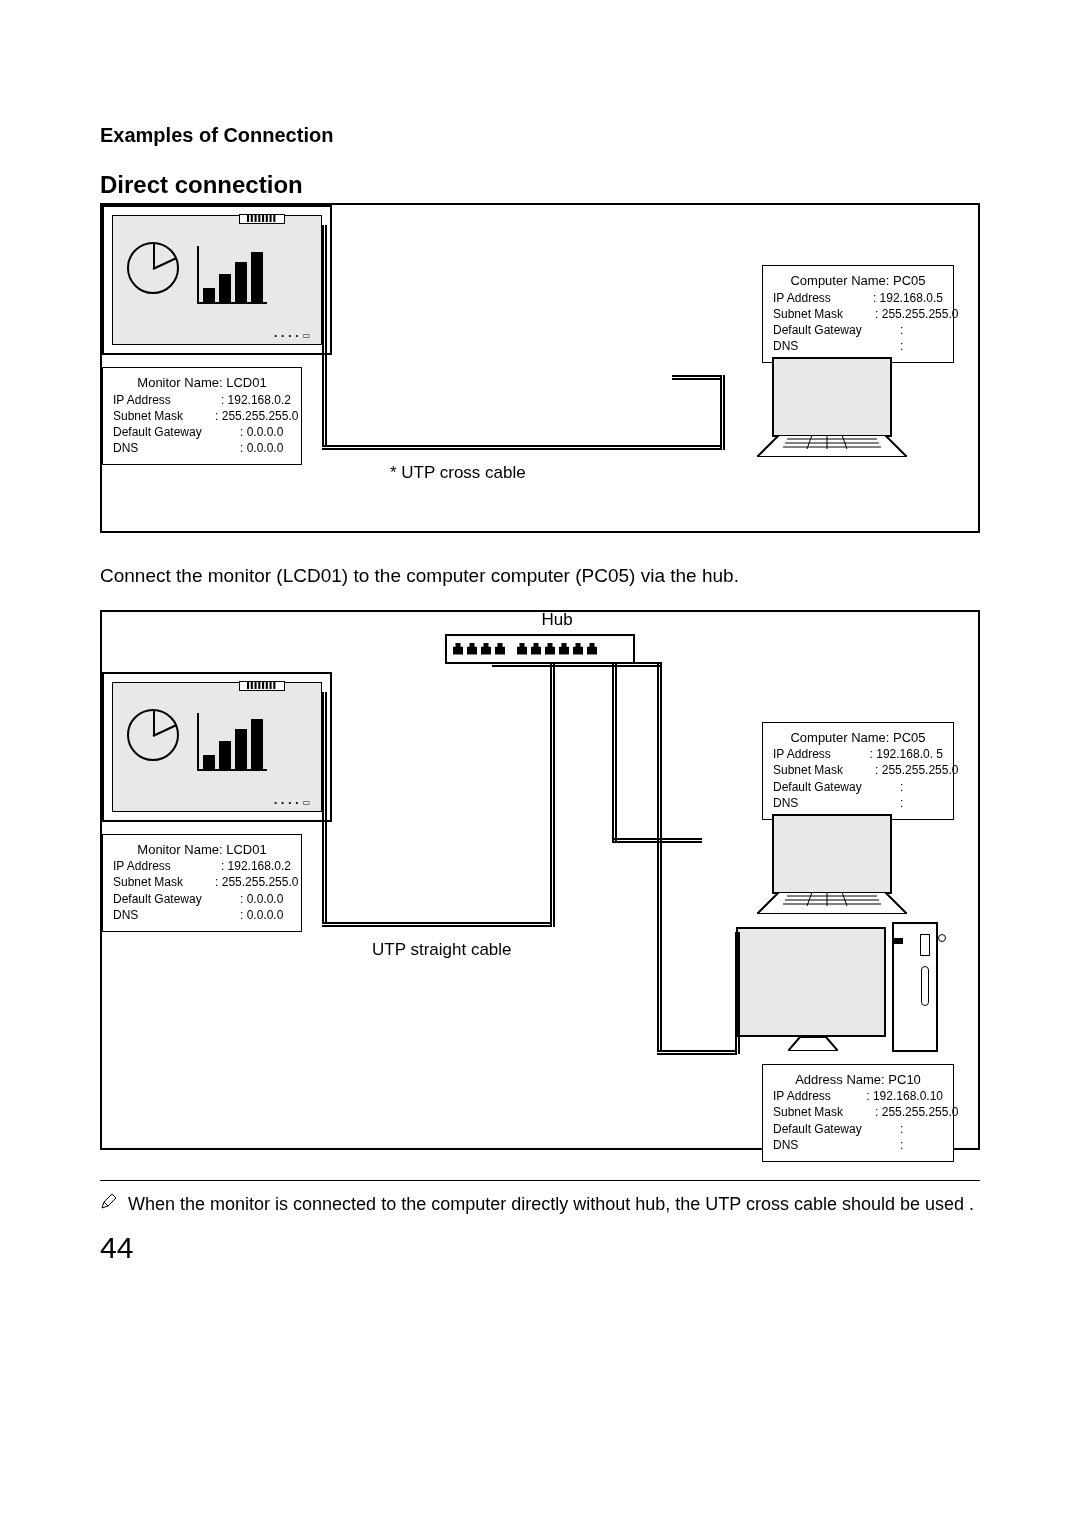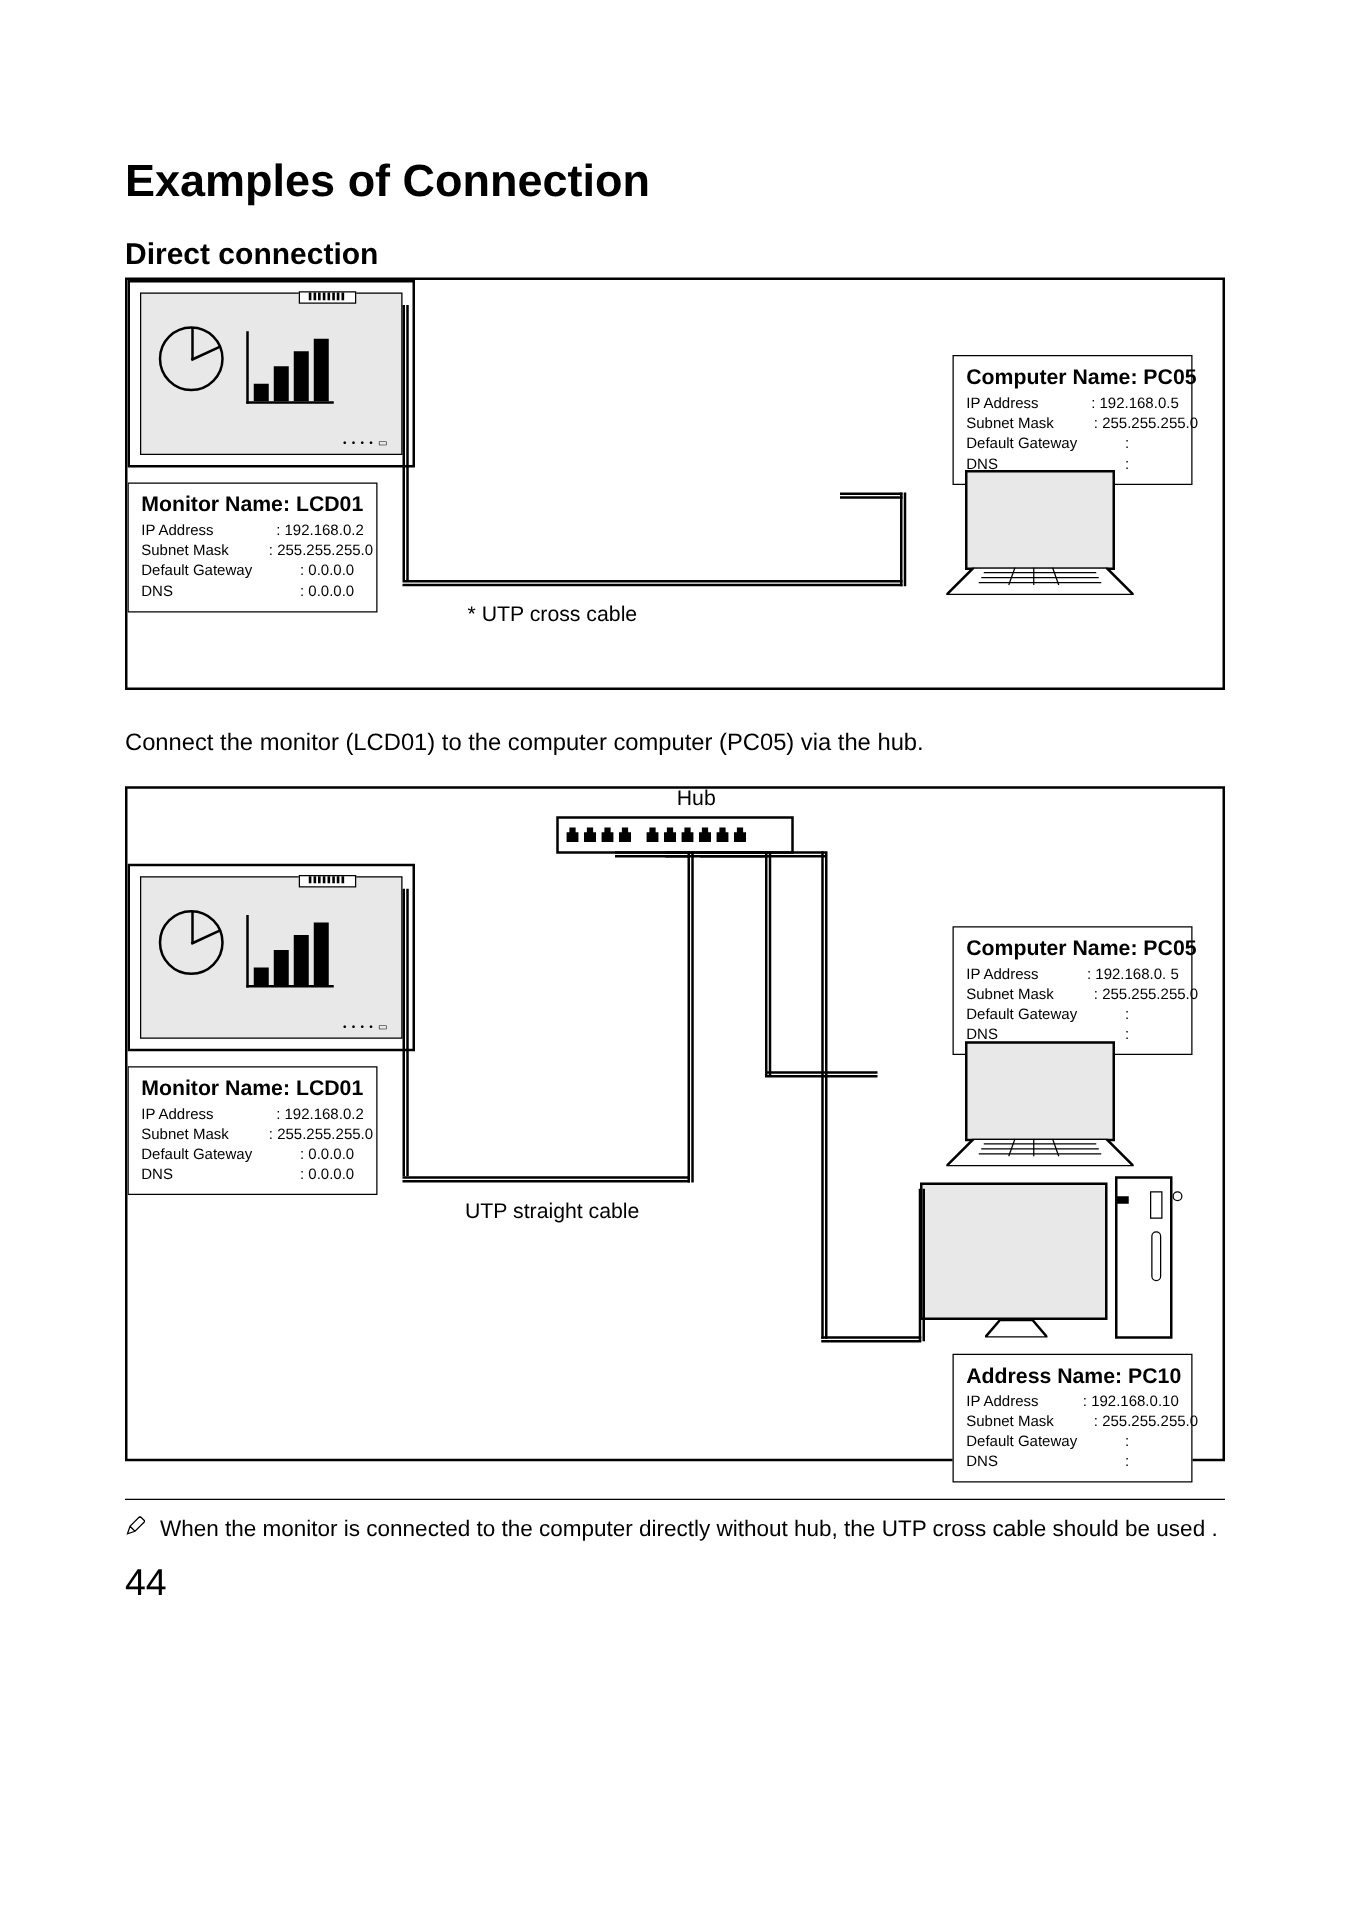--- a/index.html
+++ b/index.html
@@ -16,21 +16,21 @@
     padding: 120px 100px 60px 100px;
   }
   h1 {
     font-size: 38px;
     font-weight: bold;
     border-bottom: 4px solid #000;
     margin: 0 0 8px 0;
     padding-bottom: 2px;
   }
   h2 {
-    font-size: 36px;
+    font-size: 20px;
     font-weight: bold;
     margin: 4px 0 24px 0;
   }
   h3 {
     font-size: 24px;
     font-weight: bold;
     margin: 0 0 4px 0;
   }
   .body-text {
     font-size: 19px;
@@ -95,21 +95,21 @@
 
   .info-box {
     border: 1.5px solid #000;
     background: #fff;
     padding: 6px 10px 8px 10px;
     font-size: 12px;
     line-height: 1.35;
     position: absolute;
     white-space: nowrap;
   }
-  .info-box .hdr { font-weight: bold; font-size: 17px; }
+  .info-box .hdr { font-weight: normal; font-size: 13px; text-align: center; }
   .info-row { display: flex; gap: 32px; }
   .info-row .k { width: 95px; }
   .info-row .v::before { content: ": "; }
 
   
   .laptop { position: absolute; }
   .laptop-screen {
     width: 120px; height: 80px;
     border: 2.5px solid #000; background: #e8e8e8;
   }
@@ -246,21 +246,21 @@
             <line x1="85" y1="0" x2="90" y2="14" stroke="#000"></line>
           </svg>
       </div>
     </div>
 
     <div class="doubleV" style="left:220px; top:20px; height:220px;"></div>
     <div class="doubleH" style="left:220px; top:240px; width:400px;"></div>
     <div class="doubleV" style="left:618px; top:170px; height:75px;"></div>
     <div class="doubleH" style="left:570px; top:170px; width:50px;"></div>
 
-    <div class="cable-label" style="left:272px; top:258px;">* UTP cross cable</div>
+    <div class="cable-label" style="left:288px; top:258px;">* UTP cross cable</div>
   </div>
 
   <p class="body-text">Connect the monitor (LCD01) to the computer computer (PC05) via the hub.</p>
 
   <div class="diagram-box dia2">
     <div class="hub-label">Hub</div>
     <div class="hub-box">
       <div class="hub-ports">
           <span></span>
           <span></span>

